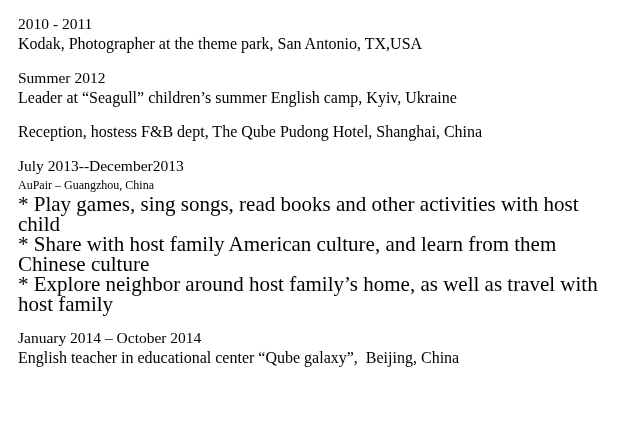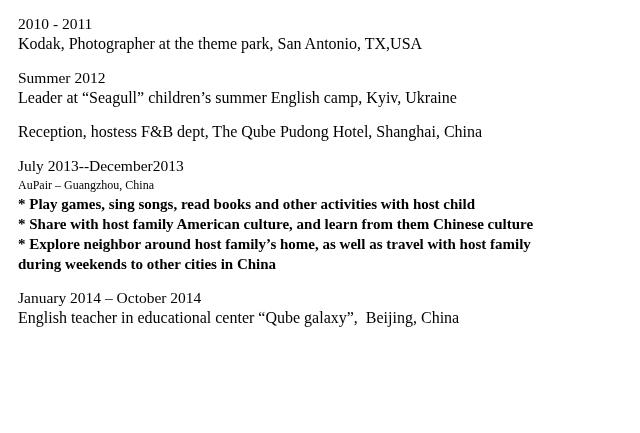--- a/index.html
+++ b/index.html
@@ -29,23 +29,22 @@
     white-space: pre-wrap;
   }
   .line.heading {
     font-size: 15.5px;
   }
   .line.small {
     font-size: 12px;
     line-height: 18px;
   }
   .line.bullet {
-    font-size: 15px;
+    font-size: 21px;
     line-height: 20px;
-    font-weight: bold;
   }
 </style>
 </head>
 <body>
 
 <div class="page">
   <div id="entries">
       <div class="entry">
         <div class="line heading">2010 - 2011</div>
         <div class="line">Kodak, Photographer at the theme park, San Antonio, TX,USA</div>
@@ -56,20 +55,19 @@
       </div>
       <div class="entry">
         <div class="line">Reception, hostess F&amp;B dept, The Qube Pudong Hotel, Shanghai, China</div>
       </div>
       <div class="entry">
         <div class="line heading">July 2013--December2013</div>
         <div class="line small">AuPair – Guangzhou, China</div>
         <div class="line bullet">* Play games, sing songs, read books and other activities with host child</div>
         <div class="line bullet">* Share with host family American culture, and learn from them Chinese culture</div>
         <div class="line bullet">* Explore neighbor around host family’s home, as well as travel with host family</div>
-        <div class="line bullet">during weekends to other cities in China</div>
       </div>
       <div class="entry">
         <div class="line heading">January 2014 – October 2014</div>
         <div class="line">English teacher in educational center “Qube galaxy”,  Beijing, China</div>
       </div>
     </div>
 </div>
 
 </body></html>

